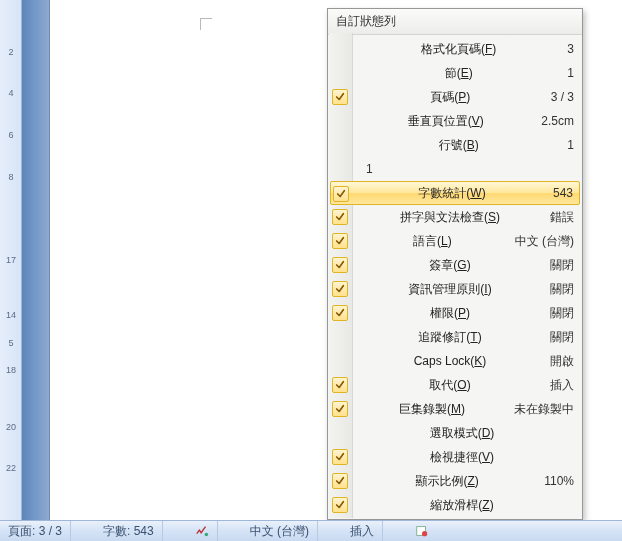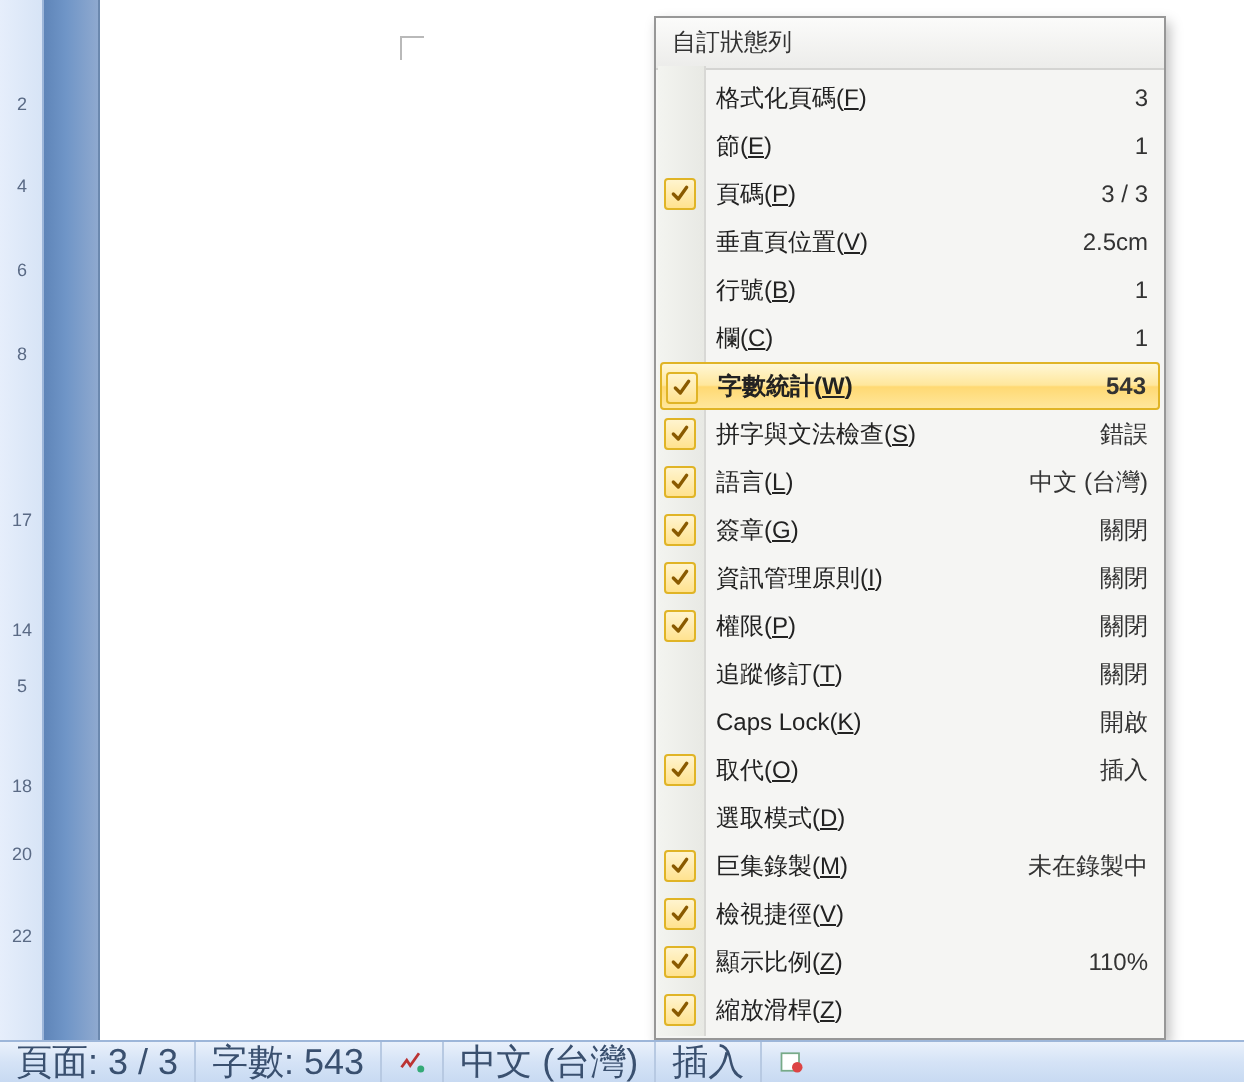--- a/index.html
+++ b/index.html
@@ -52,22 +52,23 @@
     }
     
     .status-bar {
       position: absolute;
       left: 0; bottom: 0;
       width: 100%; height: 21px;
       background: linear-gradient(to bottom, #eaf1fb 0%, #d5e3f6 50%, #c8daf2 100%);
       border-top: 1px solid #9db6d9;
       display: flex;
       align-items: center;
-      font-size: 18px;
+      font-size: 12px;
       color: #3a506f;
+      gap: 24px;
     }
     .status-item {
       padding: 0 8px;
       border-right: 1px solid #b7c9e2;
       height: 100%;
       display: flex;
       align-items: center;
       gap: 4px;
     }
     .status-item.noborder { border-right: none; }
@@ -108,35 +109,35 @@
       display: flex;
       align-items: center;
       height: 24px;
       padding: 0 8px 0 30px;
       color: #222;
       cursor: default;
     }
     .menu-item .label {
       flex: 1;
       white-space: nowrap;
+      text-align: center;
     }
     .menu-item .value {
       color: #333;
       padding-left: 8px;
       white-space: nowrap;
     }
     .menu-item.highlight {
       background: linear-gradient(to bottom, #fff7d6 0%, #ffe79c 48%, #ffd973 52%, #ffe79c 100%);
       border: 1px solid #e0b426;
       border-radius: 2px;
       margin: 0 2px;
       padding-left: 28px;
       padding-right: 6px;
       height: 24px;
-      font-weight: bold;
     }
     .menu-item.highlight .check {
       left: 2px;
     }
     .check {
       position: absolute;
       left: 4px; top: 4px;
       width: 16px; height: 16px;
       border: 1px solid #e0b426;
       border-radius: 2px;
@@ -151,21 +152,21 @@
 
 <div class="ruler-v">
     <div class="num" style="top: 46.6667px;">2</div>
     <div class="num" style="top: 88.3333px;">4</div>
     <div class="num" style="top: 130px;">6</div>
     <div class="num" style="top: 171.667px;">8</div>
     <div class="num" style="top: 213.333px; margin-left: 38px;">10</div>
     <div class="num" style="top: 255px;">17</div>
     <div class="num" style="top: 296.667px; margin-top: 13px;">14</div>
     <div class="num" style="top: 338.333px;">5</div>
-    <div class="num" style="top: 388px;">18</div>
+    <div class="num" style="top: 365px;">18</div>
     <div class="num" style="top: 421.667px;">20</div>
     <div class="num" style="top: 463.333px;">22</div>
   </div>
 <div class="doc-margin"></div>
 <div class="doc-page">
   <div class="doc-corner"></div>
 </div>
 
 <div class="menu">
   <div class="menu-title">自訂狀態列</div>
@@ -190,21 +191,20 @@
       </div>
       <div class="menu-item">
         <span class="label">垂直頁位置(<span class="underline">V</span>)</span>
         <span class="value">2.5cm</span>
       </div>
       <div class="menu-item">
         <span class="label">行號(<span class="underline">B</span>)</span>
         <span class="value">1</span>
       </div>
       <div class="menu-item">
-        <span class="label">欄(<span class="underline">C</span>)</span>
         <span class="value">1</span>
       </div>
       <div class="menu-item highlight">
         <div class="check">
           <svg viewBox="0 0 12 12">
             <path d="M2 6 L5 9 L10 2" stroke="#8a5a00" stroke-width="2" fill="none" stroke-linecap="round" stroke-linejoin="round"></path>
           </svg>
         </div>
         <span class="label">字數統計(<span class="underline">W</span>)</span>
         <span class="value">543</span>
@@ -265,31 +265,31 @@
       <div class="menu-item">
         <div class="check">
           <svg viewBox="0 0 12 12">
             <path d="M2 6 L5 9 L10 2" stroke="#8a5a00" stroke-width="2" fill="none" stroke-linecap="round" stroke-linejoin="round"></path>
           </svg>
         </div>
         <span class="label">取代(<span class="underline">O</span>)</span>
         <span class="value">插入</span>
       </div>
       <div class="menu-item">
+        <div class="check">
+          <svg viewBox="0 0 12 12">
+            <path d="M2 6 L5 9 L10 2" stroke="#8a5a00" stroke-width="2" fill="none" stroke-linecap="round" stroke-linejoin="round"></path>
+          </svg>
+        </div>
+        <span class="label">巨集錄製(<span class="underline">M</span>)</span>
+        <span class="value">未在錄製中</span>
+      </div>
+      <div class="menu-item">
         <span class="label">選取模式(<span class="underline">D</span>)</span>
         <span class="value"></span>
-      </div>
-      <div class="menu-item">
-        <div class="check">
-          <svg viewBox="0 0 12 12">
-            <path d="M2 6 L5 9 L10 2" stroke="#8a5a00" stroke-width="2" fill="none" stroke-linecap="round" stroke-linejoin="round"></path>
-          </svg>
-        </div>
-        <span class="label">巨集錄製(<span class="underline">M</span>)</span>
-        <span class="value">未在錄製中</span>
       </div>
       <div class="menu-item">
         <div class="check">
           <svg viewBox="0 0 12 12">
             <path d="M2 6 L5 9 L10 2" stroke="#8a5a00" stroke-width="2" fill="none" stroke-linecap="round" stroke-linejoin="round"></path>
           </svg>
         </div>
         <span class="label">檢視捷徑(<span class="underline">V</span>)</span>
         <span class="value"></span>
       </div>

